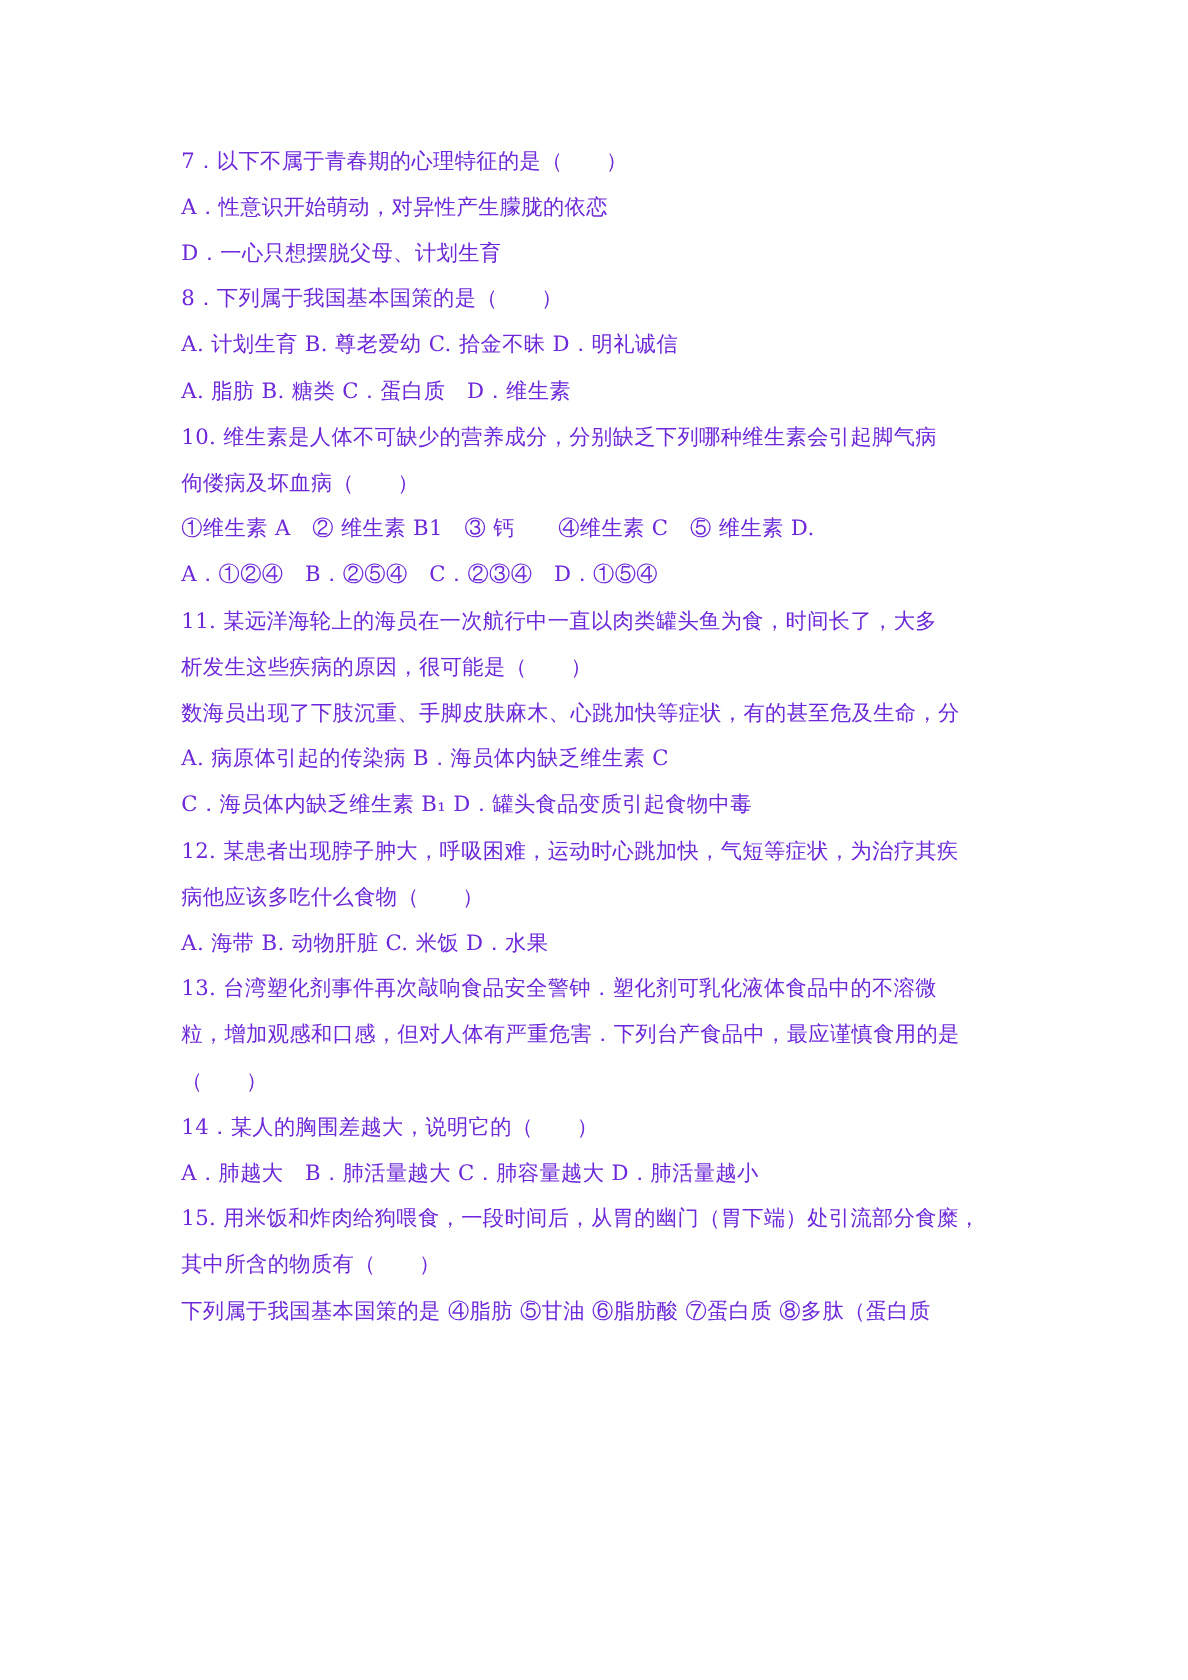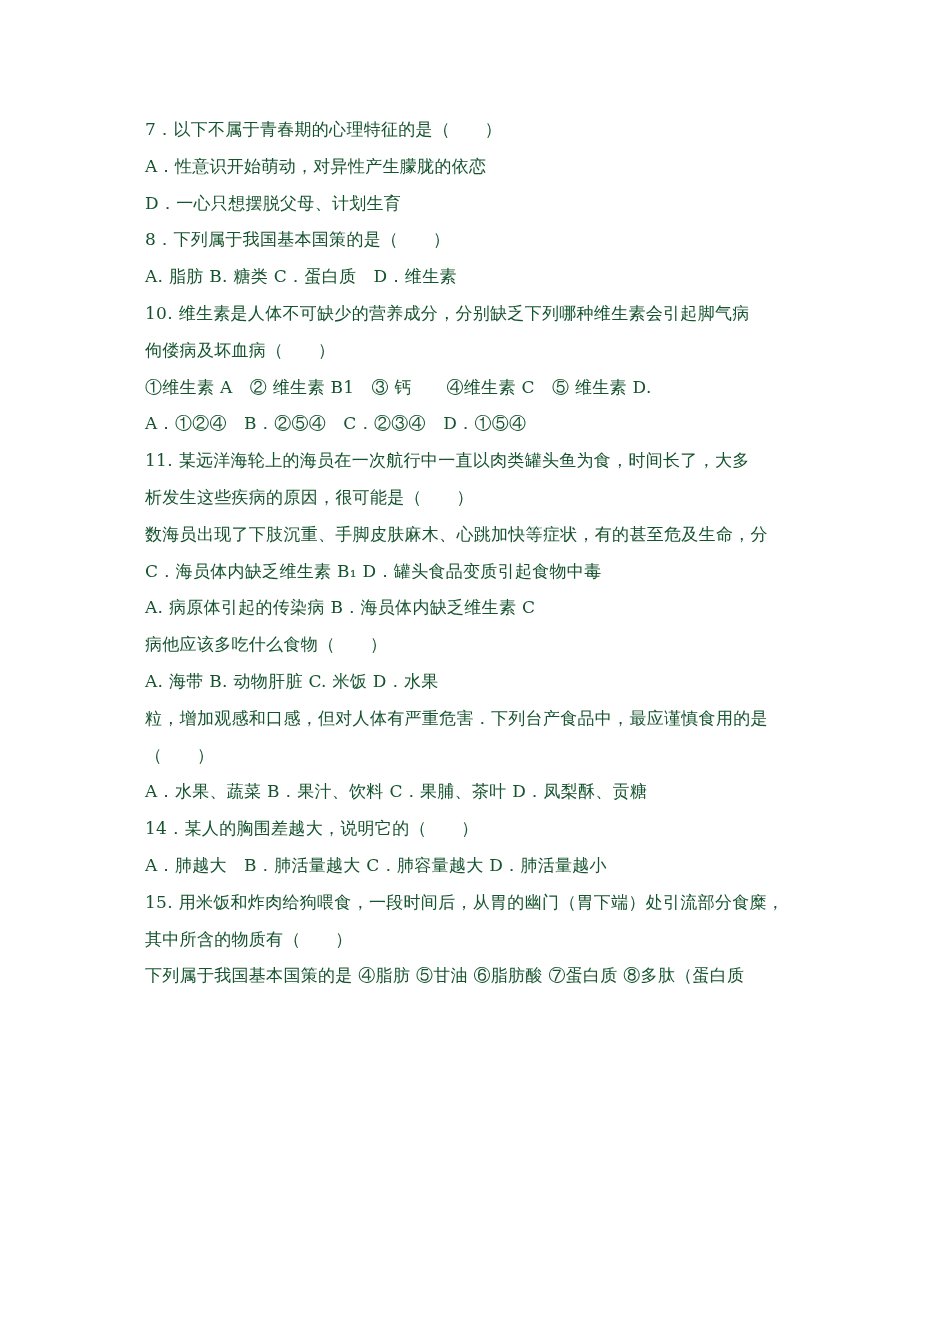--- a/index.html
+++ b/index.html
@@ -1,53 +1,55 @@
 <!DOCTYPE html>
 <html><head>
 <meta charset="utf-8">
 <style>
   html, body { margin: 0; padding: 0; background: #ffffff; }
   body { width: 950px; height: 1344px; position: relative; overflow: hidden; }
   .page {
     position: absolute; left: 145px; top: 116px; width: 665px;
     font-family: "DejaVu Serif", "Liberation Serif", serif;
-    font-size: 17px; color: #14532d;
+    font-size: 17px; color: #6d28d9;
   }
   .line { height: 36.8px; line-height: 26px; white-space: nowrap; overflow: visible; letter-spacing: 0.3px; }
 </style>
 </head>
 <body>
 
 <div class="page">
 
   <div class="line">7．以下不属于青春期的心理特征的是（　　）</div>
   <div class="line">A．性意识开始萌动，对异性产生朦胧的依恋</div>
   <div class="line">D．一心只想摆脱父母、计划生育</div>
 
   <div class="line">8．下列属于我国基本国策的是（　　）</div>
+  <div class="line">A. 计划生育 B. 尊老爱幼 C. 拾金不昧 D．明礼诚信</div>
 
   <div class="line">A. 脂肪 B. 糖类 C．蛋白质　D．维生素</div>
 
   <div class="line">10. 维生素是人体不可缺少的营养成分，分别缺乏下列哪种维生素会引起脚气病</div>
   <div class="line">佝偻病及坏血病（　　）</div>
   <div class="line">①维生素 A　② 维生素 B1　③ 钙　　④维生素 C　⑤ 维生素 D.</div>
   <div class="line">A．①②④　B．②⑤④　C．②③④　D．①⑤④</div>
 
   <div class="line">11. 某远洋海轮上的海员在一次航行中一直以肉类罐头鱼为食，时间长了，大多</div>
   <div class="line">析发生这些疾病的原因，很可能是（　　）</div>
   <div class="line">数海员出现了下肢沉重、手脚皮肤麻木、心跳加快等症状，有的甚至危及生命，分</div>
+  <div class="line">A. 病原体引起的传染病 B．海员体内缺乏维生素 C</div>
   <div class="line">C．海员体内缺乏维生素 B₁ D．罐头食品变质引起食物中毒</div>
-  <div class="line">A. 病原体引起的传染病 B．海员体内缺乏维生素 C</div>
 
+  <div class="line">12. 某患者出现脖子肿大，呼吸困难，运动时心跳加快，气短等症状，为治疗其疾</div>
   <div class="line">病他应该多吃什么食物（　　）</div>
   <div class="line">A. 海带 B. 动物肝脏 C. 米饭 D．水果</div>
 
+  <div class="line">13. 台湾塑化剂事件再次敲响食品安全警钟．塑化剂可乳化液体食品中的不溶微</div>
   <div class="line">粒，增加观感和口感，但对人体有严重危害．下列台产食品中，最应谨慎食用的是</div>
   <div class="line">（　　）</div>
-  <div class="line">A．水果、蔬菜 B．果汁、饮料 C．果脯、茶叶 D．凤梨酥、贡糖</div>
 
   <div class="line">14．某人的胸围差越大，说明它的（　　）</div>
   <div class="line">A．肺越大　B．肺活量越大 C．肺容量越大 D．肺活量越小</div>
 
   <div class="line">15. 用米饭和炸肉给狗喂食，一段时间后，从胃的幽门（胃下端）处引流部分食糜，</div>
   <div class="line">其中所含的物质有（　　）</div>
   <div class="line">下列属于我国基本国策的是 ④脂肪 ⑤甘油 ⑥脂肪酸 ⑦蛋白质 ⑧多肽（蛋白质</div>
 </div>
 
 </body></html>

